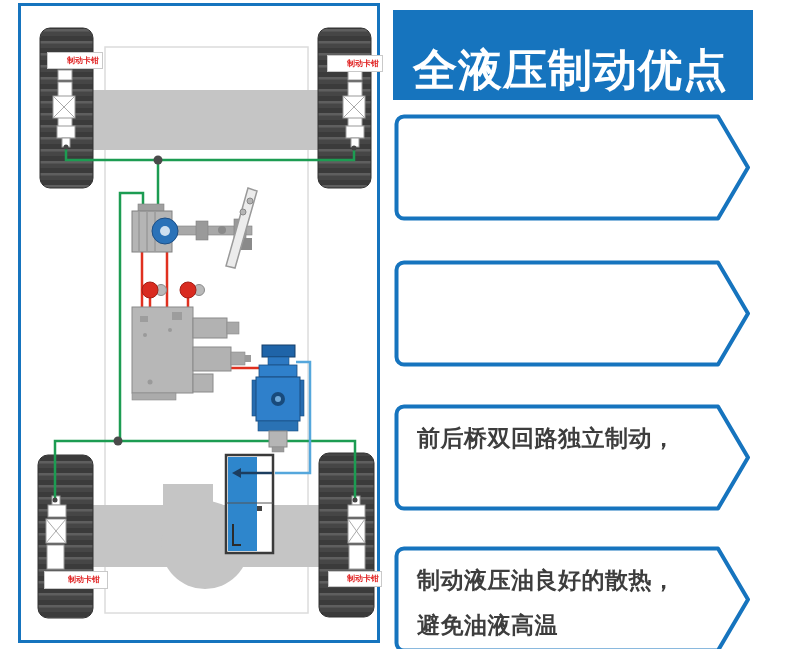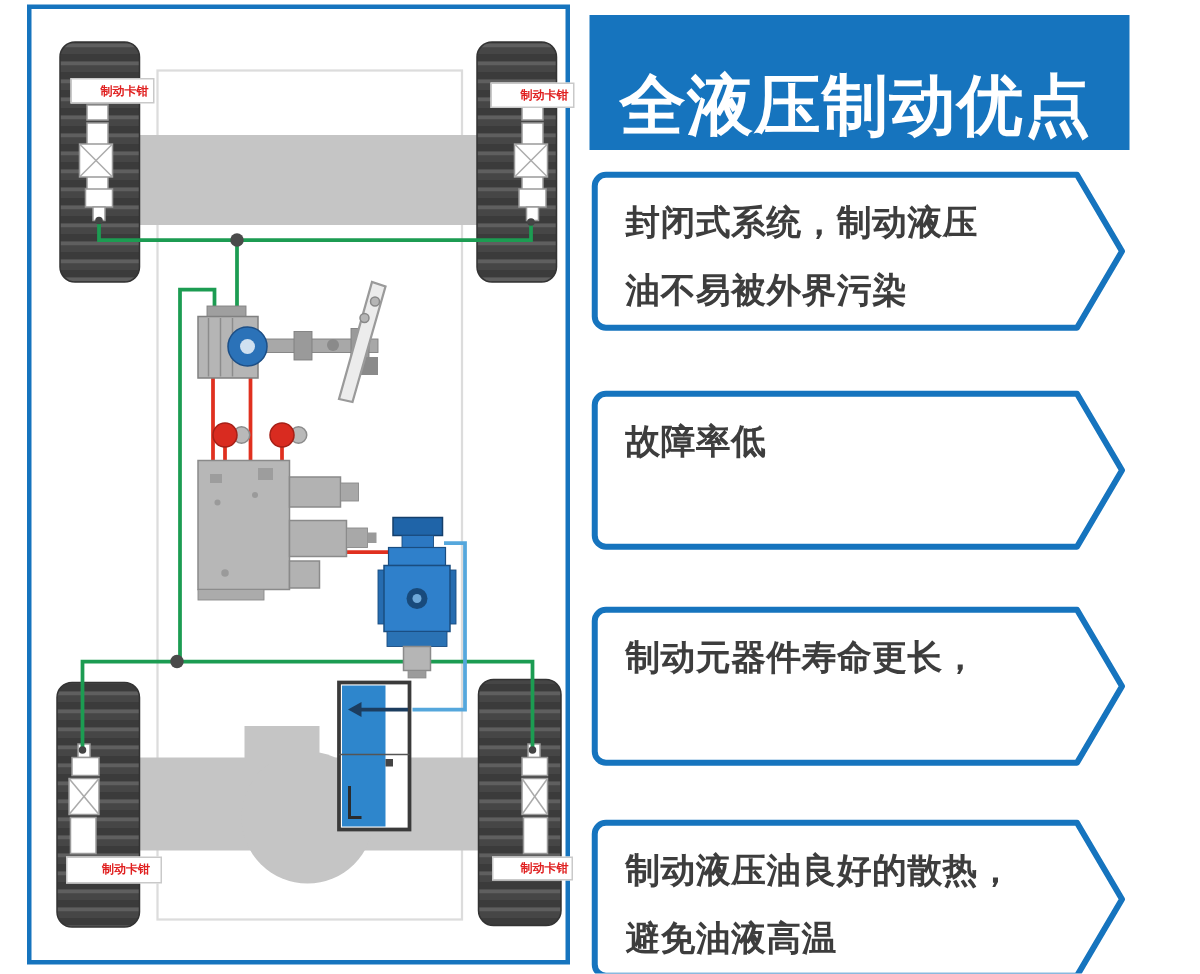--- a/index.html
+++ b/index.html
@@ -206,41 +206,36 @@
 <div class="wheel-label" style="left:328px;top:571px;width:36px;height:14px;">制动卡钳</div>
 
 <div class="title-banner">
   <span class="title-text">全液压制动优点</span>
 </div>
 
 <div class="callout callout-1">
   <svg viewBox="0 0 362 110">
     <path d="M11,3.5 H325 L355,54.5 L325,105.5 H11 A7.5,7.5 0 0 1 3.5,98 V11 A7.5,7.5 0 0 1 11,3.5 Z" fill="#ffffff" stroke="var(--accent,#1674BE)" stroke-width="4" stroke-linejoin="round"></path>
   </svg>
+</div>
+
+<div class="callout callout-2">
+  <svg viewBox="0 0 362 110">
+    <path d="M11,3.5 H325 L355,54.5 L325,105.5 H11 A7.5,7.5 0 0 1 3.5,98 V11 A7.5,7.5 0 0 1 11,3.5 Z" fill="#ffffff" stroke="var(--accent,#1674BE)" stroke-width="4" stroke-linejoin="round"></path>
+  </svg>
   <div class="callout-text">
-    <div>封闭式系统，制动液压</div>
-    <div>油不易被外界污染</div>
   </div>
 </div>
 
-<div class="callout callout-2">
+<div class="callout callout-3">
   <svg viewBox="0 0 362 110">
     <path d="M11,3.5 H325 L355,54.5 L325,105.5 H11 A7.5,7.5 0 0 1 3.5,98 V11 A7.5,7.5 0 0 1 11,3.5 Z" fill="#ffffff" stroke="var(--accent,#1674BE)" stroke-width="4" stroke-linejoin="round"></path>
   </svg>
   <div class="callout-text">
-    <div>故障率低</div>
-  </div>
-</div>
-
-<div class="callout callout-3">
-  <svg viewBox="0 0 362 110">
-    <path d="M11,3.5 H325 L355,54.5 L325,105.5 H11 A7.5,7.5 0 0 1 3.5,98 V11 A7.5,7.5 0 0 1 11,3.5 Z" fill="#ffffff" stroke="var(--accent,#1674BE)" stroke-width="4" stroke-linejoin="round"></path>
-  </svg>
-  <div class="callout-text">
-    <div>制动元器件寿命更长，</div>
+    <div>前后桥双回路独立制动，</div>
   </div>
 </div>
 
 <div class="callout callout-4">
   <svg viewBox="0 0 362 110">
     <path d="M11,3.5 H325 L355,54.5 L325,105.5 H11 A7.5,7.5 0 0 1 3.5,98 V11 A7.5,7.5 0 0 1 11,3.5 Z" fill="#ffffff" stroke="var(--accent,#1674BE)" stroke-width="4" stroke-linejoin="round"></path>
   </svg>
   <div class="callout-text">
     <div>制动液压油良好的散热，</div>
     <div>避免油液高温</div>

